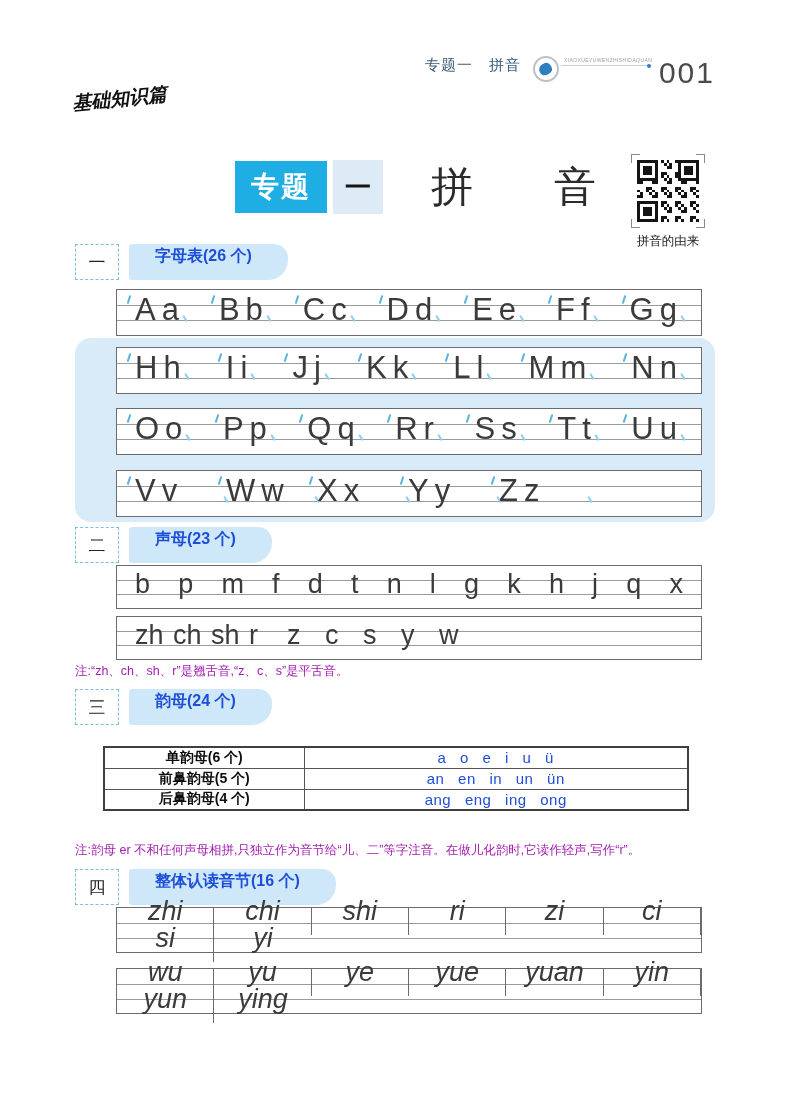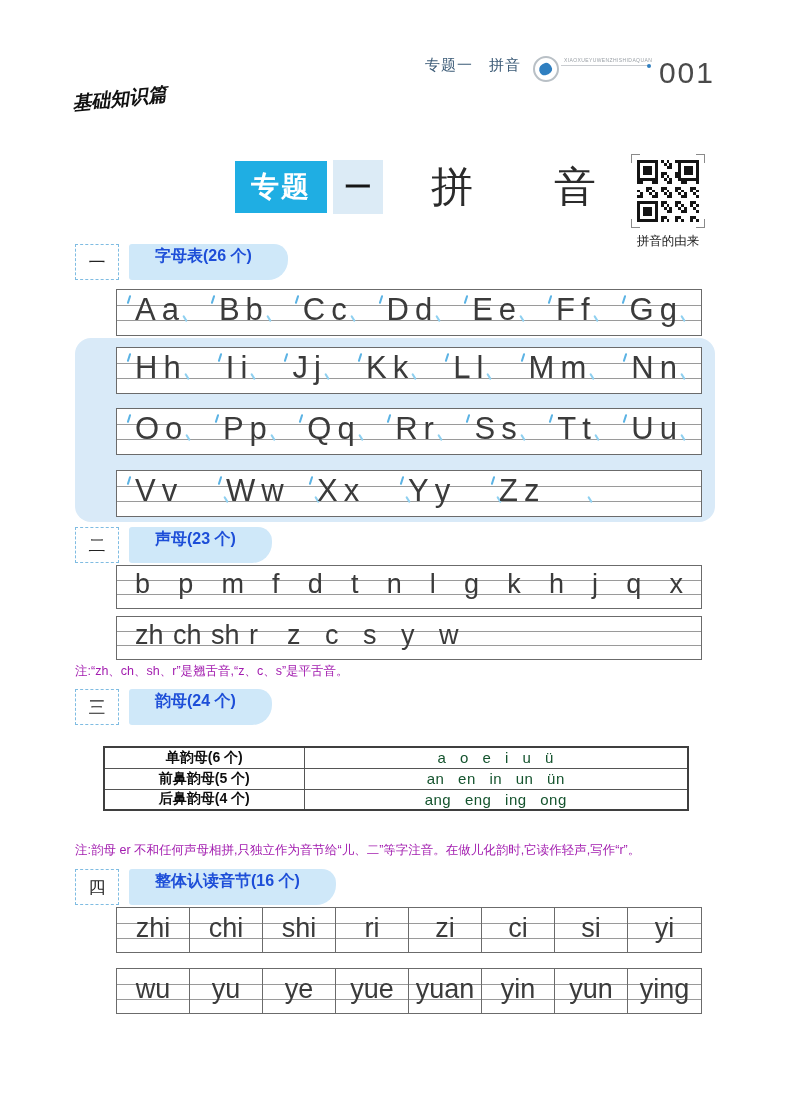--- a/index.html
+++ b/index.html
@@ -74,35 +74,35 @@
         transform:translateY(-10px);position:relative;white-space:nowrap;}
   .pair.marked{letter-spacing:6px;}
   .pair.marked::before{content:"";position:absolute;left:-7px;top:1px;width:2px;height:9px;
         background:var(--stroke_cyan);transform:rotate(18deg);border-radius:1px;}
   .pair.marked::after{content:"";position:absolute;right:-1px;bottom:3px;width:2px;height:7px;
         background:#8fd0f0;transform:rotate(-32deg);border-radius:1px;}
   .sm .pair{font-size:27px;}
   #alpha1{top:289px;} #alpha2{top:347px;} #alpha3{top:408px;} #alpha4{top:470px;}
   #sm1{top:565px;} #sm2{top:616px;}
   #zt1{top:907px;} #zt2{top:968px;}
-  .cellgrid{display:grid;grid-template-columns:repeat(8,1fr);height:100%;}
+  .cellgrid{display:grid;grid-template-columns:repeat(6,1fr);height:100%;font-style:italic;}
   .cell{display:flex;justify-content:center;align-items:flex-end;border-right:1px solid var(--grid_border);}
   .cell:last-child{border-right:none;}
   .cell .pair{font-size:27px;}
 
   
   .note{position:absolute;left:75px;width:645px;font-size:12.5px;color:#a21caf;white-space:nowrap;}
   #note1{top:663px;} #note2{top:842px;}
 
   
   .ym-table{position:absolute;left:103px;top:746px;width:586px;border-collapse:collapse;
             border:2px solid #3f3f3f;background:#fff;}
   .ym-table td{border:1px solid #555;height:21px;}
   .ym-table td.lbl{width:200px;text-align:center;font-weight:bold;font-size:14px;color:#0e0e0e;}
-  .ym-table td.vals{text-align:center;font-size:15px;color:#14532d;word-spacing:9px;letter-spacing:.5px;}
+  .ym-table td.vals{text-align:center;font-size:15px;color:#1d4ed8;word-spacing:9px;letter-spacing:.5px;}
 </style>
 </head>
 <body>
 
 <div class="header-line">
   <span class="crumb">专题一</span>
   <span class="crumb">拼音</span>
   <span class="logo-circle">
     <span class="logo-blob"></span>
   </span>

